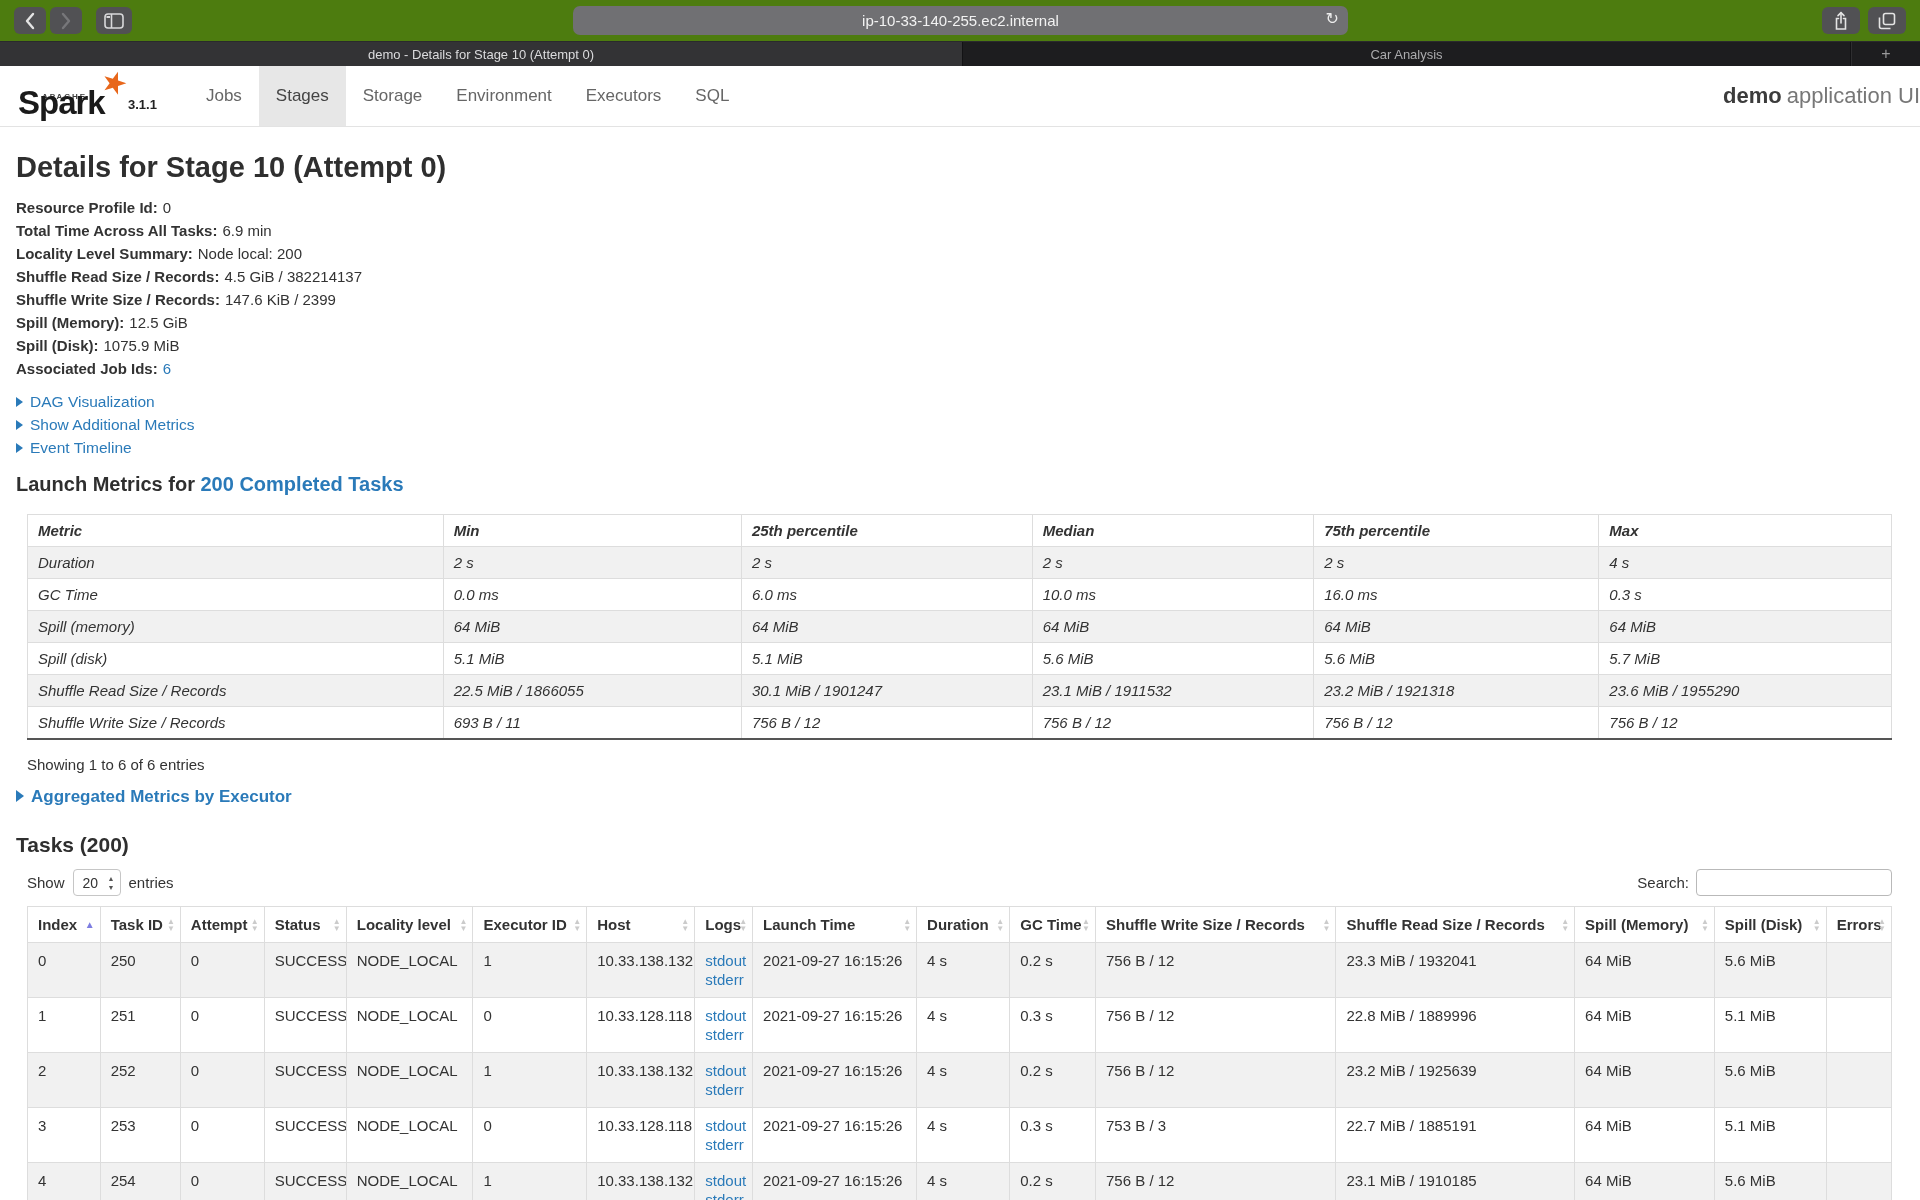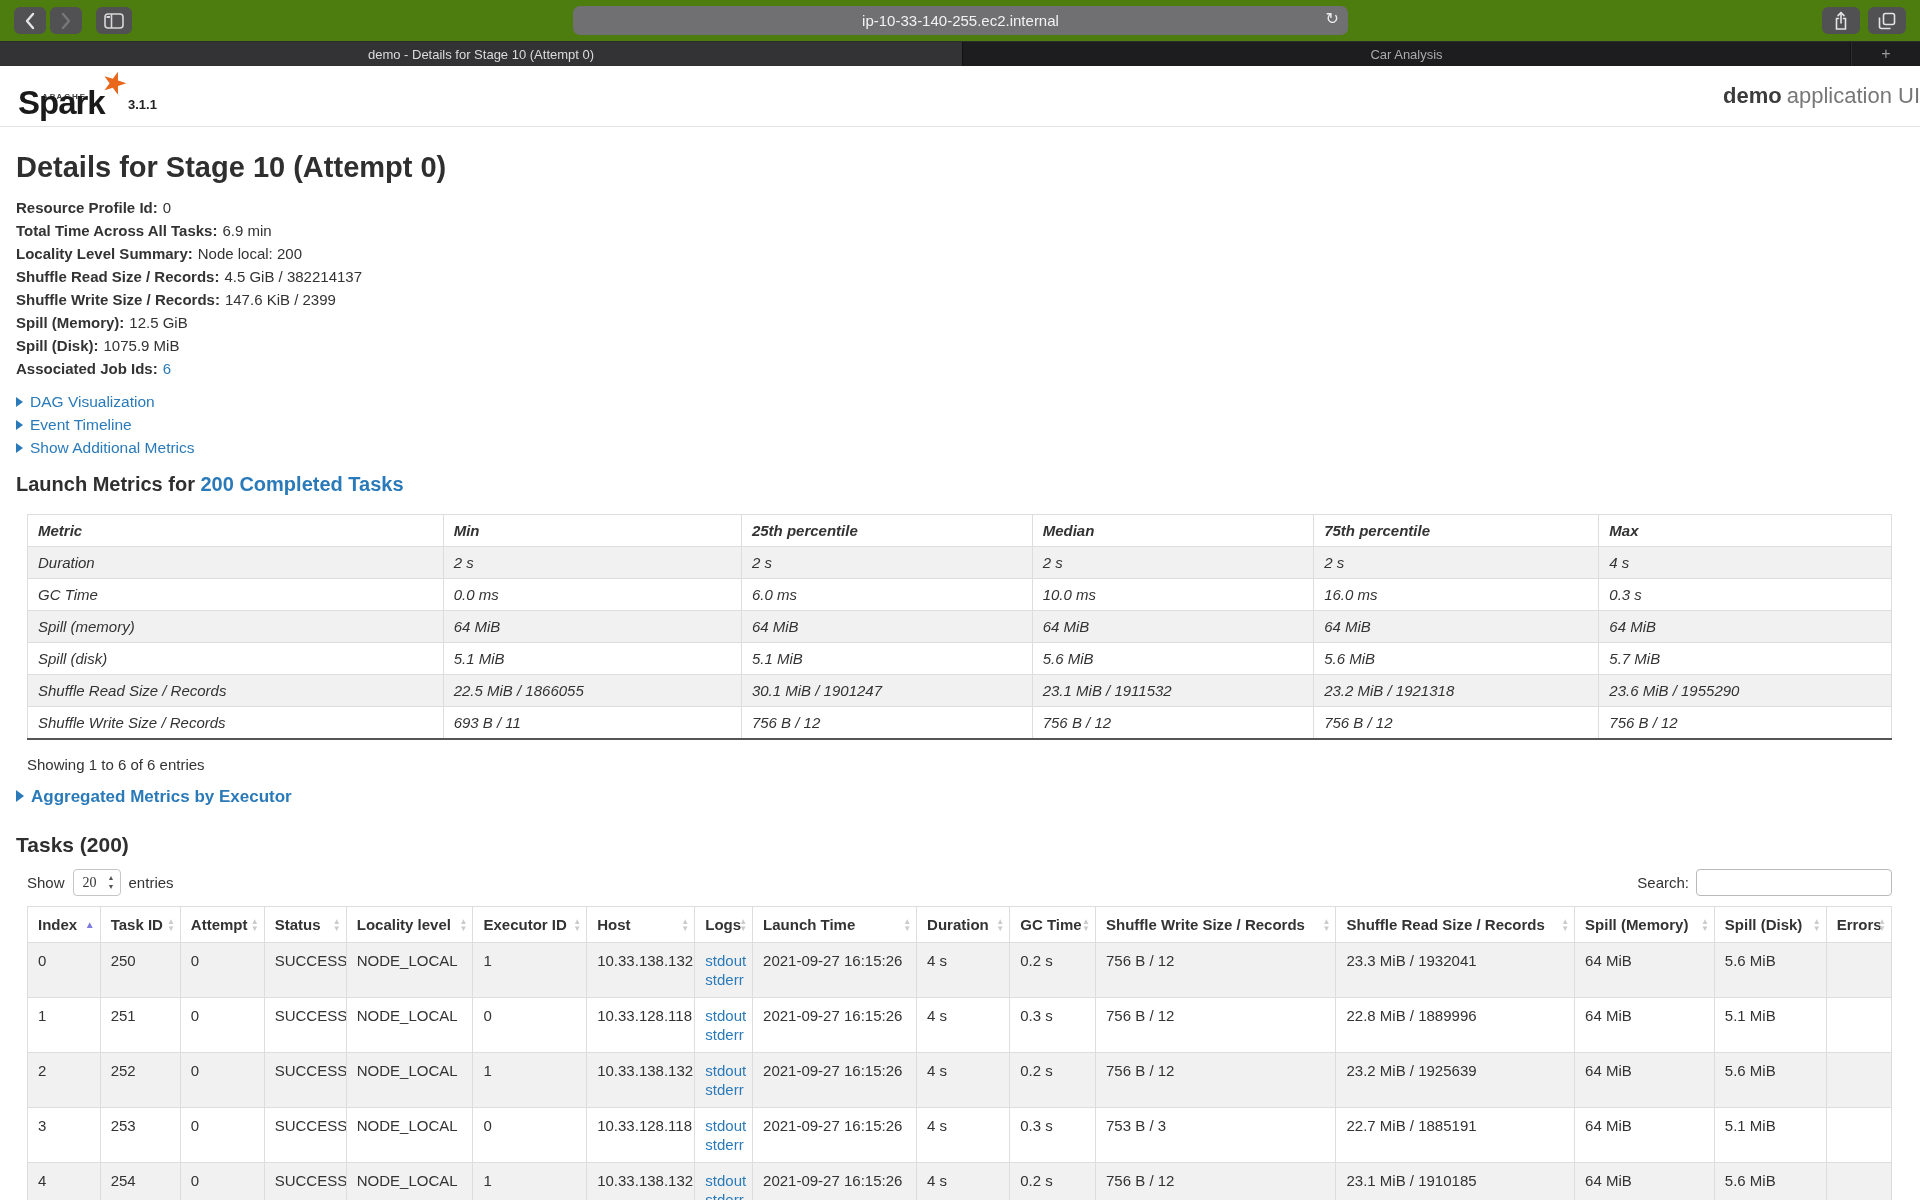--- a/index.html
+++ b/index.html
@@ -78,21 +78,21 @@
 
   .entries-note { margin:16px 0 0 11px; font-size:15px; }
   .agg-row { margin-top:14px; font-size:17px; font-weight:bold; }
   .agg-row .tri { border-top-width:6px; border-bottom-width:6px; border-left-width:8px; }
   h3.tasks-heading { margin-top:26px; font-size:21px; color:#2f2f2f; }
 
   .controls { display:flex; align-items:center; margin:12px 12px 0 11px; font-size:15px; }
   .show-group { display:flex; align-items:center; gap:8px; }
   .select-box { position:relative; border:1px solid #c6c6c6; border-radius:4px; background:#fff;
                 width:48px; height:27px; display:flex; align-items:center; padding-left:9px;
-                font-size:14px; cursor:default;font-family:Liberation Serif, serif; }
+                font-size:14px; cursor:default; }
   .select-arrows { position:absolute; right:5px; top:4px; display:flex; flex-direction:column; }
   .select-arrows i { font-style:normal; font-size:7px; line-height:9px; color:#555; }
   .search-group { margin-left:auto; display:flex; align-items:center; gap:7px; }
   .search-group input { width:196px; height:27px; border:1px solid #b9b9b9; border-radius:4px;
                         padding:0 8px; font-size:14px; outline:none; }
 
   #tasks-table { margin-top:10px; }
   #tasks-table th { position:relative; padding:8px 22px 8px 10px; font-weight:bold; height:36px; }
   #tasks-table td { padding:8px 10px; vertical-align:top; line-height:19px; height:55px; }
   #tasks-table th:nth-child(1){width:3.9%}  #tasks-table th:nth-child(2){width:4.3%}
@@ -167,20 +167,28 @@
 
 <div class="spark-header">
   <div class="logo-wrap">
     <div class="logo">
       <span class="apache">APACHE</span>
       <span class="spark">Spark</span>
       <span class="star">★</span>
     </div>
     <span class="version">3.1.1</span>
   </div>
+  <div class="nav">
+    <a>Jobs</a>
+    <a class="active">Stages</a>
+    <a>Storage</a>
+    <a>Environment</a>
+    <a>Executors</a>
+    <a>SQL</a>
+  </div>
   <div class="app-id">
     <b>demo</b>
     <span>application UI</span>
   </div>
 </div>
 
 <div class="content">
   <h2 class="stage-title">Details for Stage 10 (Attempt 0)</h2>
 
   <ul class="props">
@@ -192,24 +200,24 @@
     <li><b>Spill (Memory):</b><span>12.5 GiB</span></li>
     <li><b>Spill (Disk):</b><span>1075.9 MiB</span></li>
     <li><b>Associated Job Ids:</b><a class="lnk">6</a></li>
   </ul>
 
   <div class="toggles">
     <div class="toggle-row">
       <span class="tri"></span><a class="lnk">DAG Visualization</a>
     </div>
     <div class="toggle-row">
+      <span class="tri"></span><a class="lnk">Show Additional Metrics</a>
+    </div>
+    <div class="toggle-row">
       <span class="tri"></span><a class="lnk">Event Timeline</a>
-    </div>
-    <div class="toggle-row">
-      <span class="tri"></span><a class="lnk">Show Additional Metrics</a>
     </div>
   </div>
 
   <h4 class="summary-heading">
     <span>Launch Metrics for </span><a>200 Completed Tasks</a>
   </h4>
 
   <div class="tbl-wrap">
     <table id="summary-table">
         <thead>

